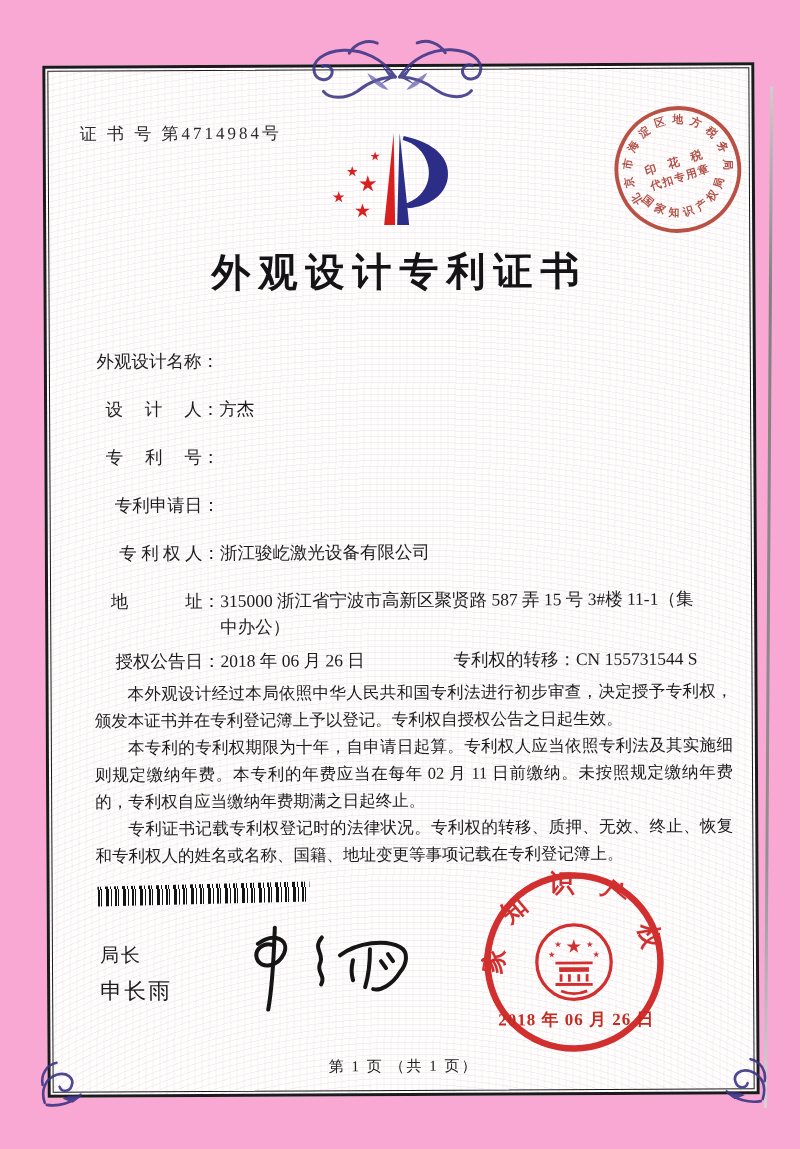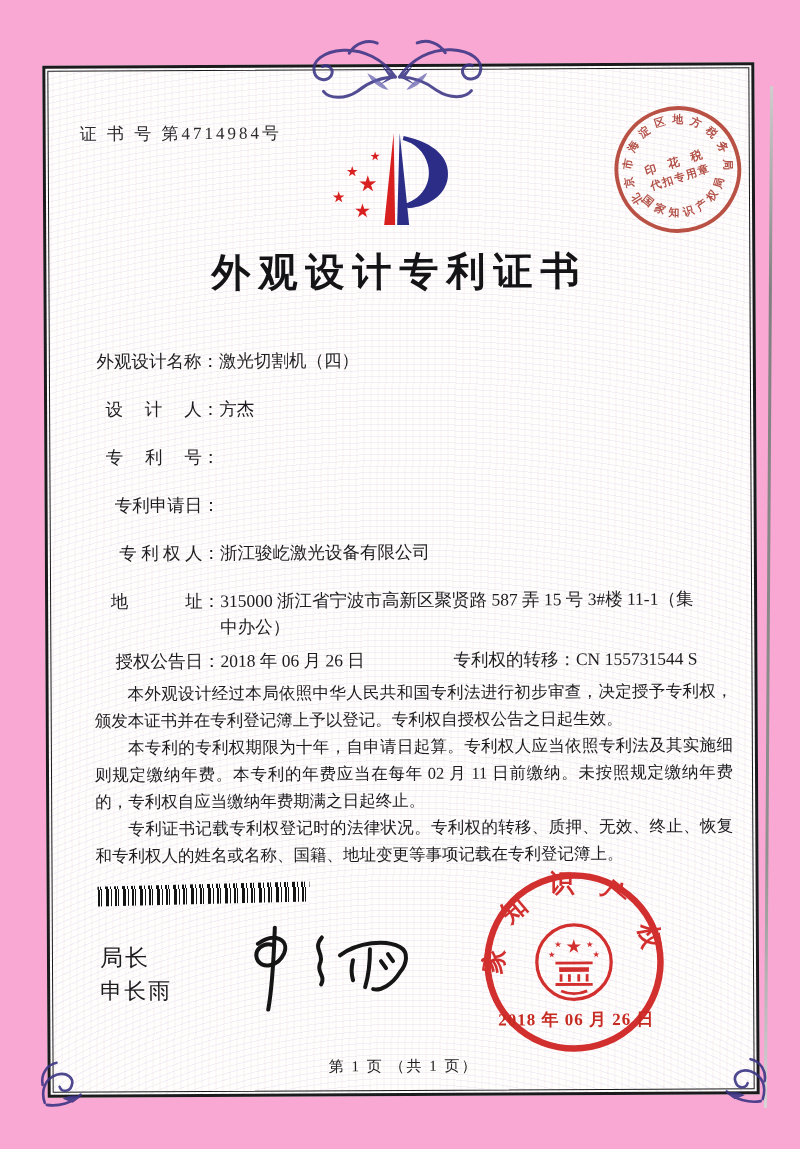--- a/index.html
+++ b/index.html
@@ -56,21 +56,21 @@
     margin:0;font-size:16.5px;line-height:27px;text-indent:2em;
     text-align:justify;color:#1b1b1d;
   }
   .barcode{
     position:absolute;left:48px;top:816px;width:212px;height:20px;
     transform:rotate(-1.1deg);
     background:repeating-linear-gradient(90deg,
       #141414 0 2px,#fff 2px 3px,#141414 3px 4px,#fff 4px 8px,
       #141414 8px 11px,#fff 11px 13px,#141414 13px 14px,#fff 14px 17px);
   }
-  .sig-title{position:absolute;left:50px;top:874px;font-size:23px;letter-spacing:2px;}
+  .sig-title{position:absolute;left:50px;top:874px;font-size:19px;letter-spacing:2px;}
   .sig-name{position:absolute;left:50px;top:908px;font-size:22px;letter-spacing:2px;}
   .signature-svg{position:absolute;left:178px;top:852px;width:205px;height:92px;}
   .seal{position:absolute;left:431px;top:803px;width:186px;height:186px;opacity:0.93;}
   .seal-date{
     position:absolute;left:448px;top:942px;width:185px;
     font-size:17px;font-weight:bold;color:#c62a20;letter-spacing:1px;white-space:nowrap;
   }
   .tax-stamp{position:absolute;left:566px;top:38px;width:132px;height:132px;transform:rotate(-17deg);opacity:0.88;}
   .footer{
     position:absolute;left:0;top:990px;width:100%;text-align:center;
@@ -125,21 +125,20 @@
       <polygon points="76,30 66,122 77,122" fill="#d92020"></polygon>
       <polygon points="82,30 79,122 91,122" fill="#2c2d87"></polygon>
       <path d="M86,33 C118,40 132,56 130,74 C128,94 107,104 92,105 C88,105 86,103 87,101 C106,95 114,78 110,62 C107,49 97,40 85,37 Z" fill="#2c2d87"></path>
     </svg>
 
     <div class="title">外观设计专利证书</div>
 
     <div class="content">
       <div class="field-row">
         <span class="field-label">外观设计名称：</span>
-        <span class="field-value">激光切割机（四）</span>
       </div>
       <div class="field-row">
         <span class="field-label">设　 计 　人：</span>
         <span class="field-value">方杰</span>
       </div>
       <div class="field-row">
         <span class="field-label">专　 利 　号：</span>
       </div>
       <div class="field-row">
         <span class="field-label">专利申请日：</span>

